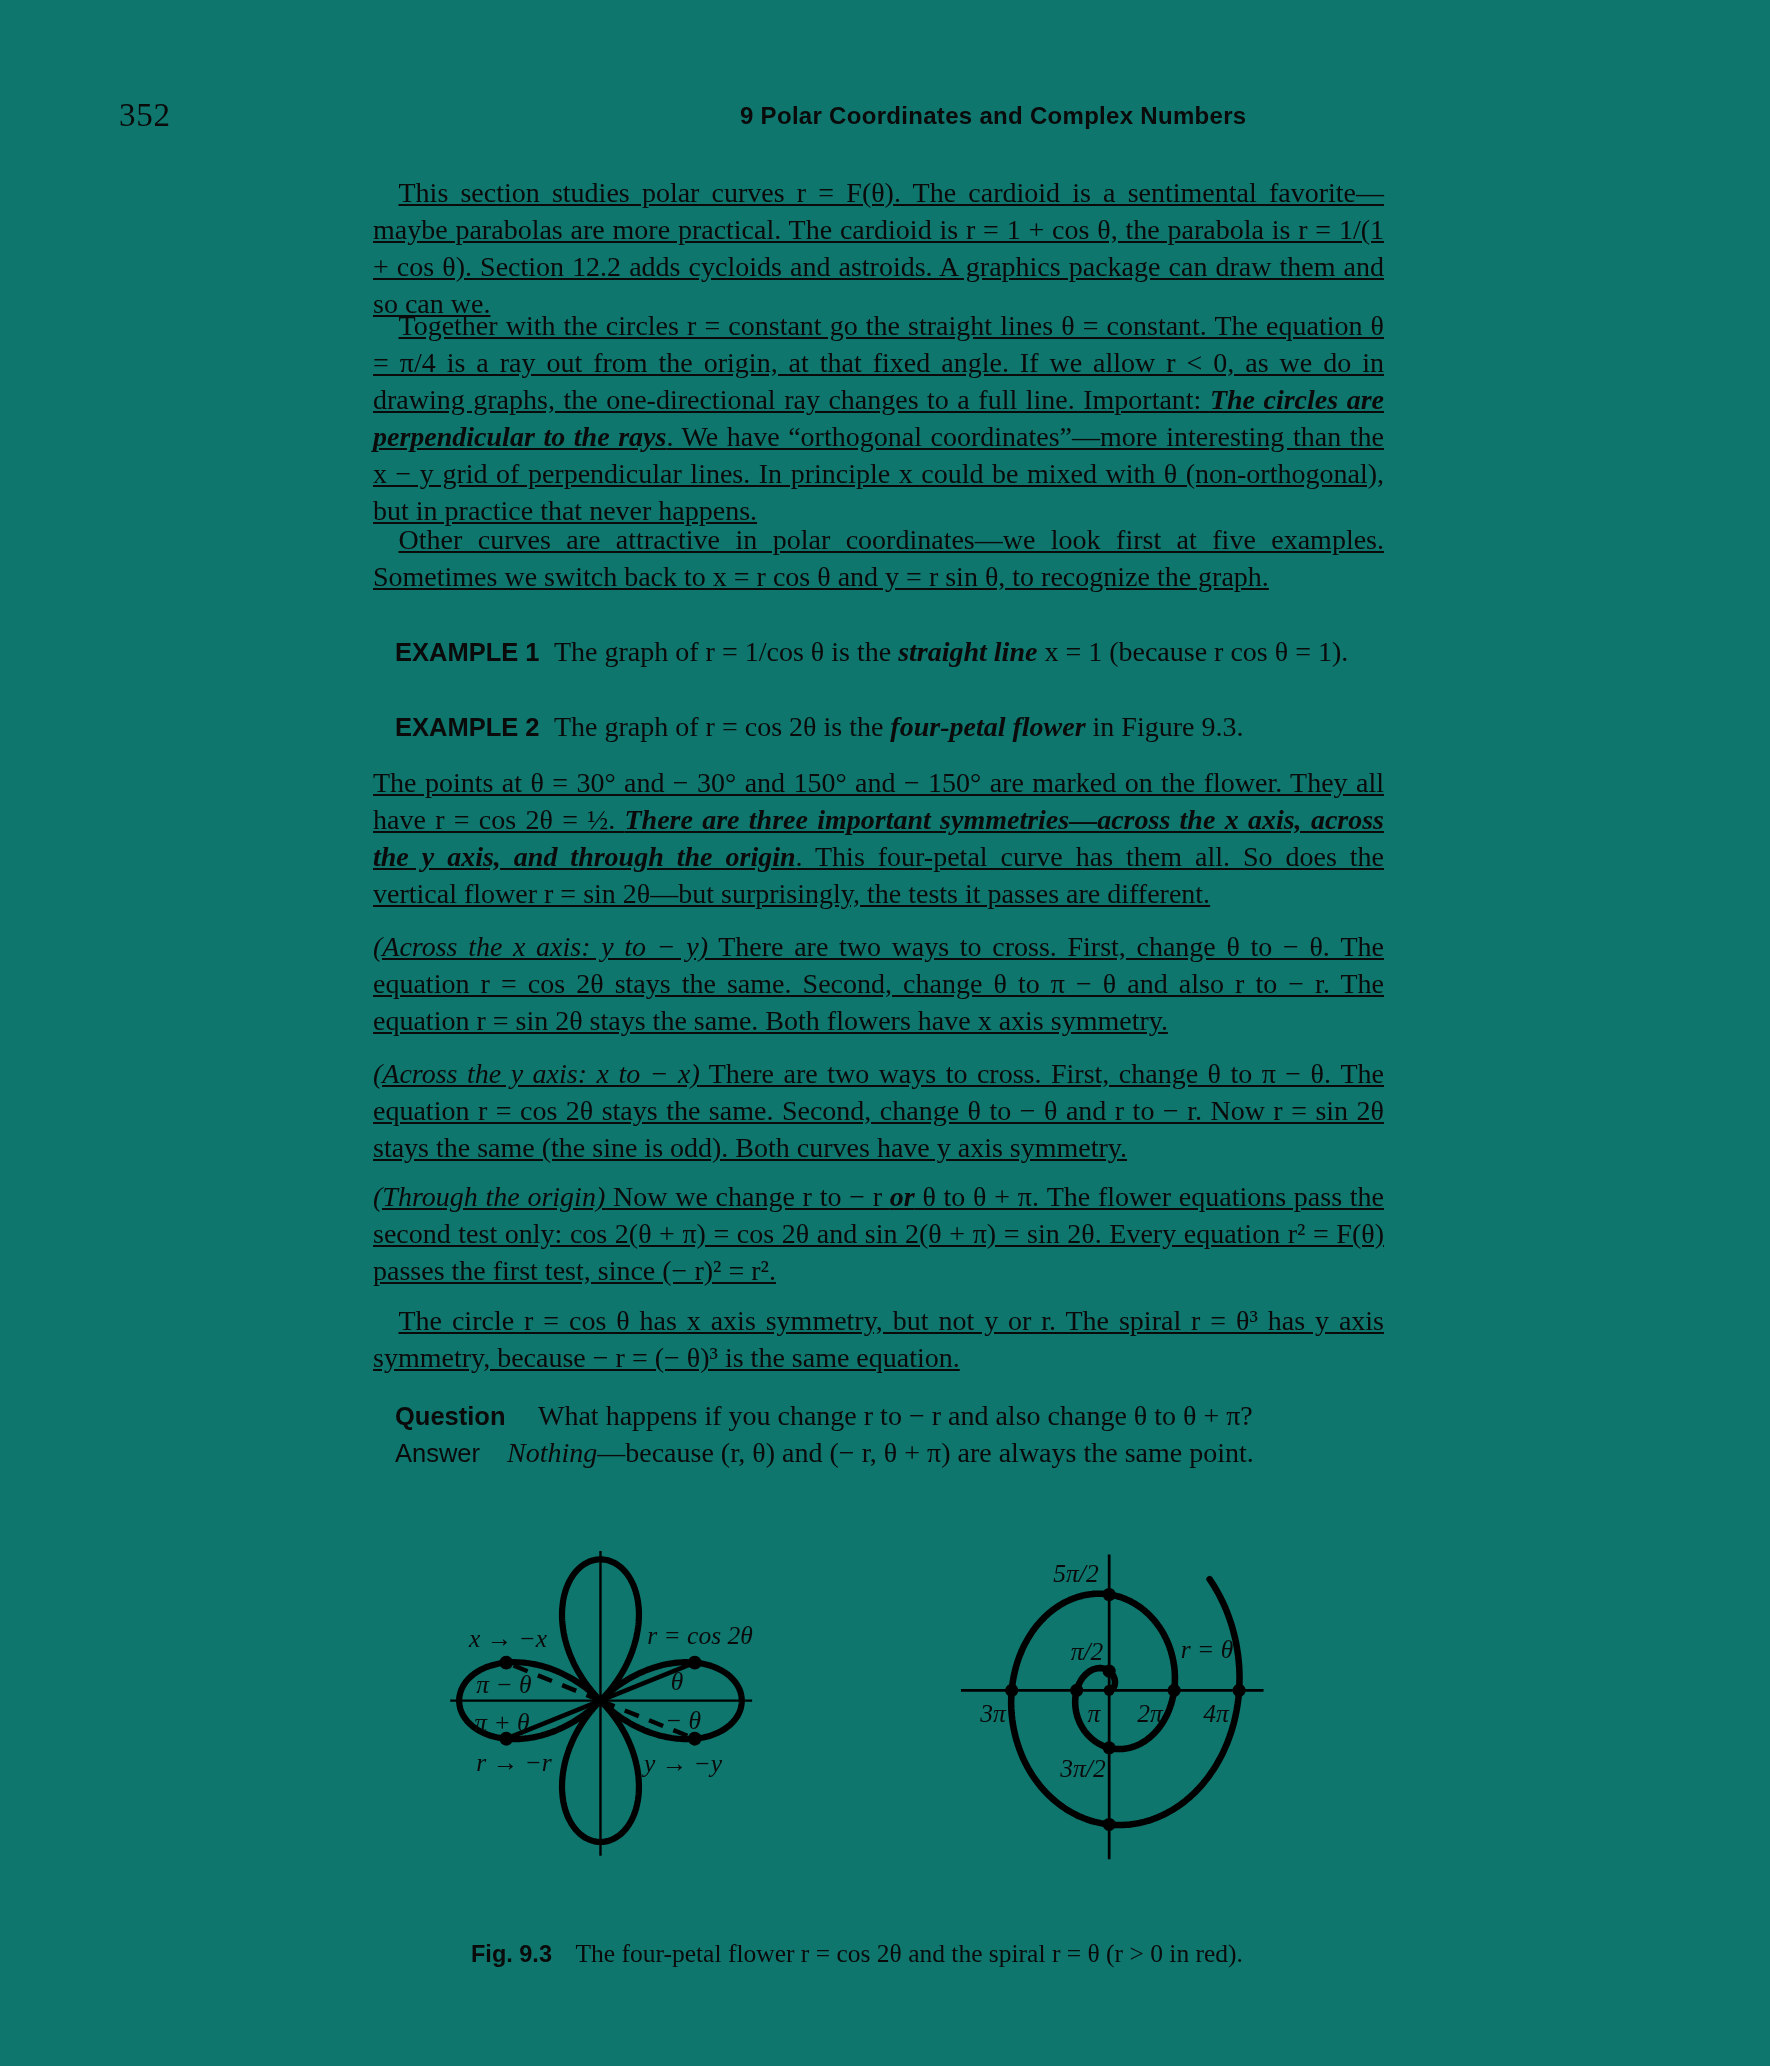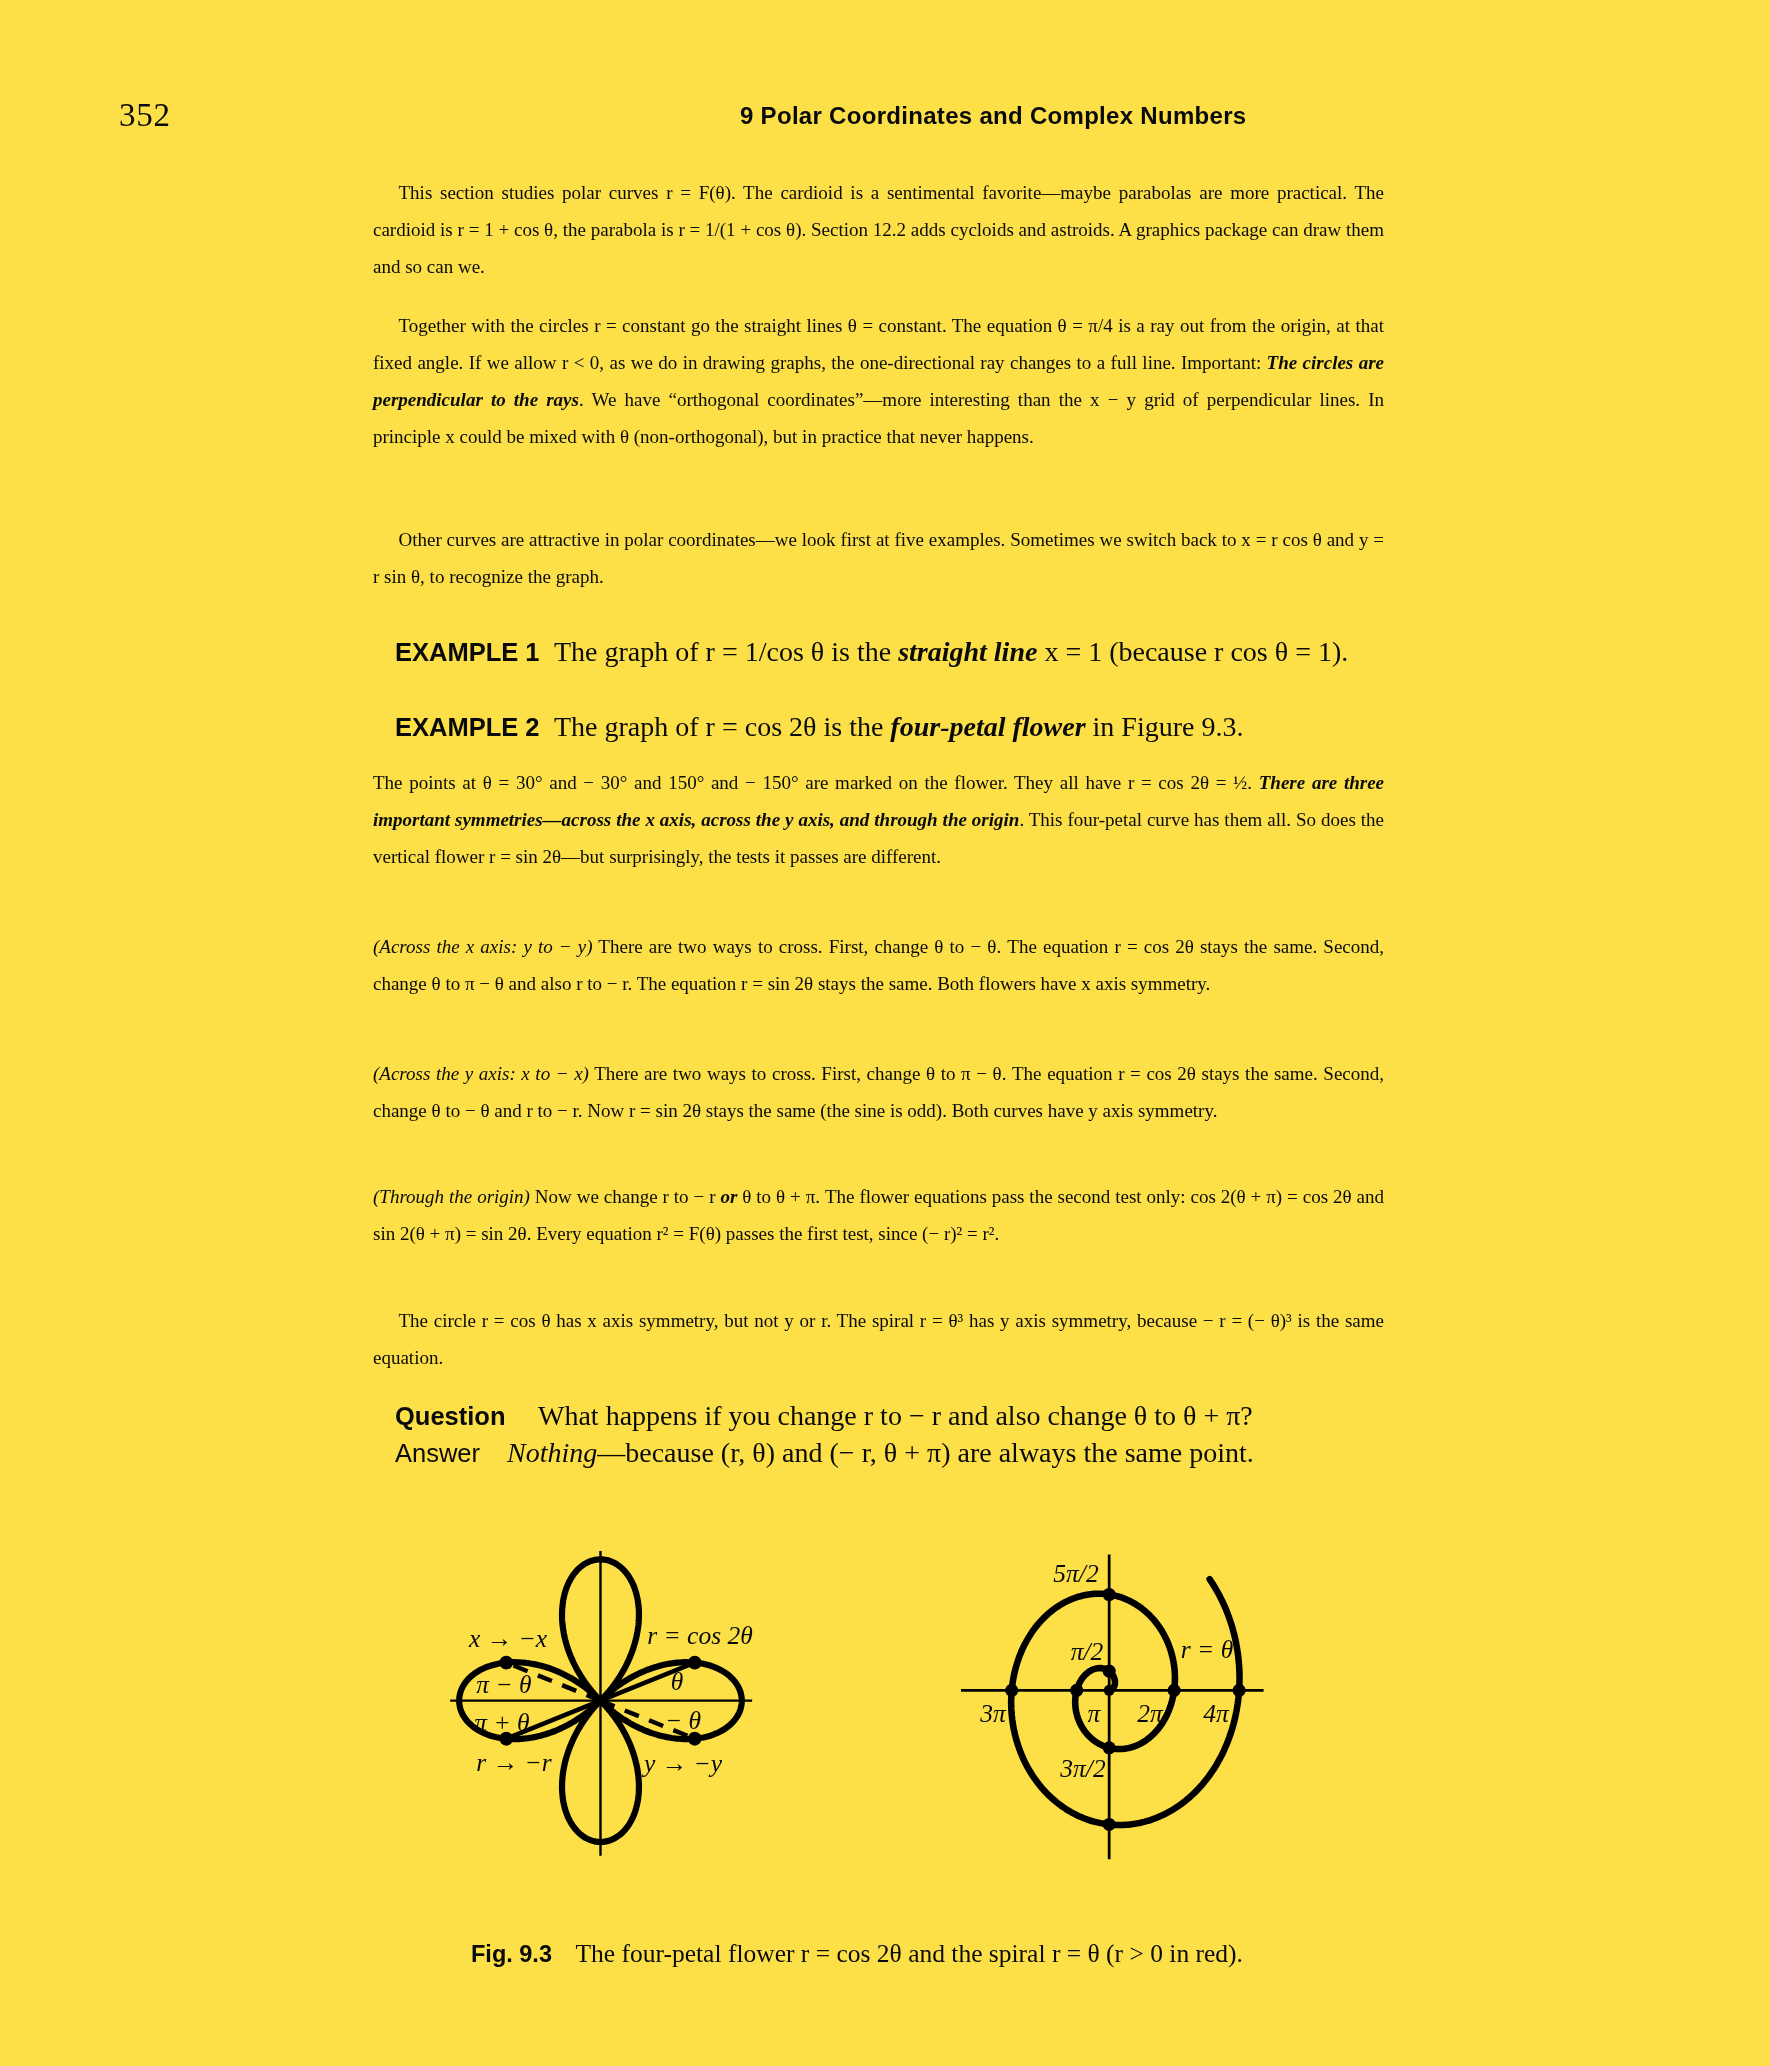--- a/index.html
+++ b/index.html
@@ -1,36 +1,37 @@
 <!DOCTYPE html>
 <html style="font-size:11px"><head>
 <meta charset="utf-8">
 <style>
   html,body{margin:0;padding:0;background:#e8e8e8;}
   .page{
     position:relative;
     width:1771px;height:2066px;
-    background:#fde047;
+    background:#0f766e;
     font-family:"Liberation Serif", serif;
     color:#0a0a0a;
     overflow:hidden;
   }
   .pageno{
     position:absolute;left:119px;top:97px;
     font-size:33px;letter-spacing:0.7px;
   }
   .runhead{
     position:absolute;left:740px;top:102px;
     font-family:"Liberation Sans", sans-serif;
     font-weight:bold;font-size:24px;letter-spacing:0.3px;
   }
   .para{
     position:absolute;left:373px;width:1011px;
-    font-size:19px;line-height:37px;
+    font-size:28px;line-height:37px;
     text-align:justify;
+    text-decoration:underline;
   }
   .para.indent{text-indent:25.5px;}
   .seg-n{}
   .seg-i{font-style:italic;}
   .seg-bi{font-weight:bold;font-style:italic;}
   .labelled{
     position:absolute;left:395px;width:1011px;
     font-size:28px;line-height:37px;
     display:flex;align-items:baseline;
   }

